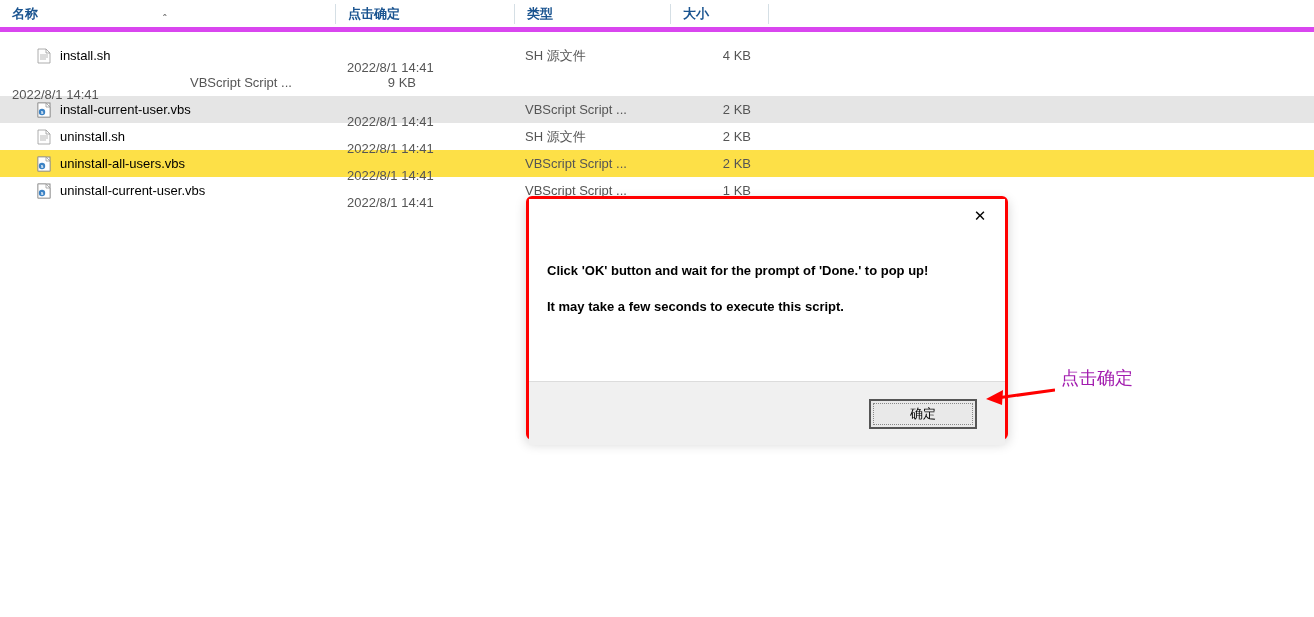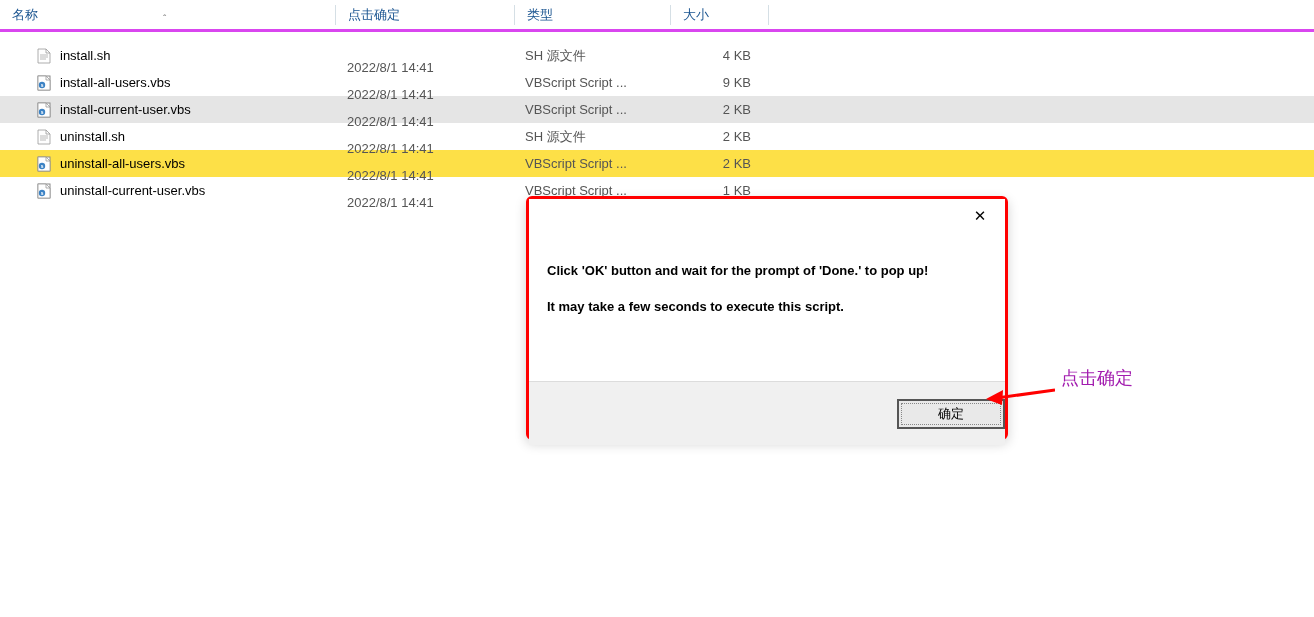--- a/index.html
+++ b/index.html
@@ -9,23 +9,24 @@
       background: #ffffff;
       width: 1314px;
       height: 617px;
       overflow: hidden;
       position: relative;
     }
     .header-row {
       display: flex;
       height: 32px;
       align-items: center;
-      border-bottom: 3px solid #d946ef;
+      border-bottom: 5px solid #d946ef;
       color: #1a5490;
       font-size: 13px;
+      font-weight: bold;
     }
     .header-row .col { display: flex; align-items: center; padding-left: 12px; }
     .header-row .col.name { width: 335px; position: relative; }
     .header-row .col.date { width: 178px; }
     .header-row .col.type { width: 155px; }
     .header-row .col.size { width: 97px; }
     .header-row .sep { width: 1px; height: 20px; background: #d5dfe5; }
     .sort-ind {
       position: absolute;
       left: 163px;
@@ -93,20 +94,21 @@
       margin-bottom: 16px;
       line-height: 1.5;
     }
     .dialog-footer {
       background: #f0f0f0;
       border-top: 1px solid #dcdcdc;
       height: 64px;
       display: flex;
       align-items: center;
       justify-content: flex-end;
+      padding-right: 28px;
     }
     .ok-btn {
       width: 108px;
       height: 30px;
       border: 2px solid #555;
       background: #e9e9e9;
       font-size: 13px;
       cursor: pointer;
       outline: 1px dotted #888;
       outline-offset: -5px;
@@ -169,32 +171,20 @@
         <span>2022/8/1 14:41</span>
       </div>
       <div class="cell type">
         <span>SH 源文件</span>
       </div>
       <div class="cell size">
         <span>4 KB</span>
       </div>
     </div>
     <div class="file-row ">
-      <div class="cell name">
-        <span class="ficon">
-          <svg viewBox="0 0 16 16">
-            <rect x="2" y="1" width="12" height="14" fill="#fff" stroke="#888" stroke-width="1"></rect>
-            <path d="M2 1 L10 1 L14 5 L14 15 L2 15 Z" fill="#fefefe" stroke="#999" stroke-width="0.8"></path>
-            <path d="M10 1 L10 5 L14 5" fill="none" stroke="#999" stroke-width="0.8"></path>
-            <circle cx="6" cy="10" r="3.2" fill="#3b82c4"></circle>
-            <text x="6" y="12" font-size="4" fill="#fff" text-anchor="middle" font-weight="bold">S</text>
-          </svg>
-        </span>
-        <span>install-all-users.vbs</span>
-      </div>
       <div class="cell date">
         <span>2022/8/1 14:41</span>
       </div>
       <div class="cell type">
         <span>VBScript Script ...</span>
       </div>
       <div class="cell size">
         <span>9 KB</span>
       </div>
     </div>

